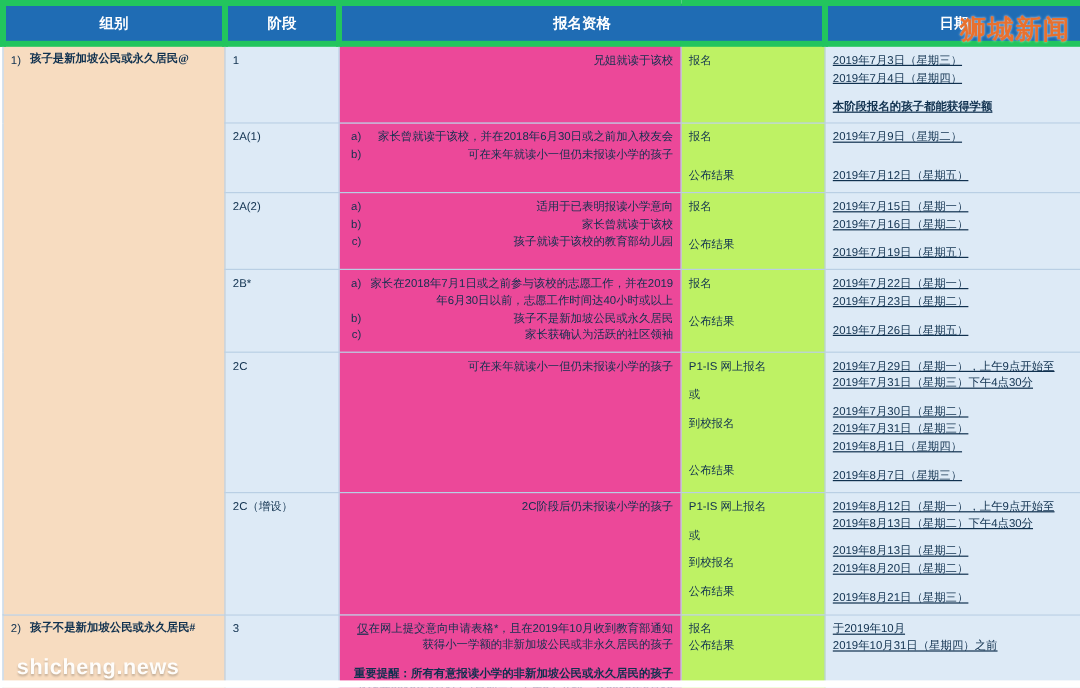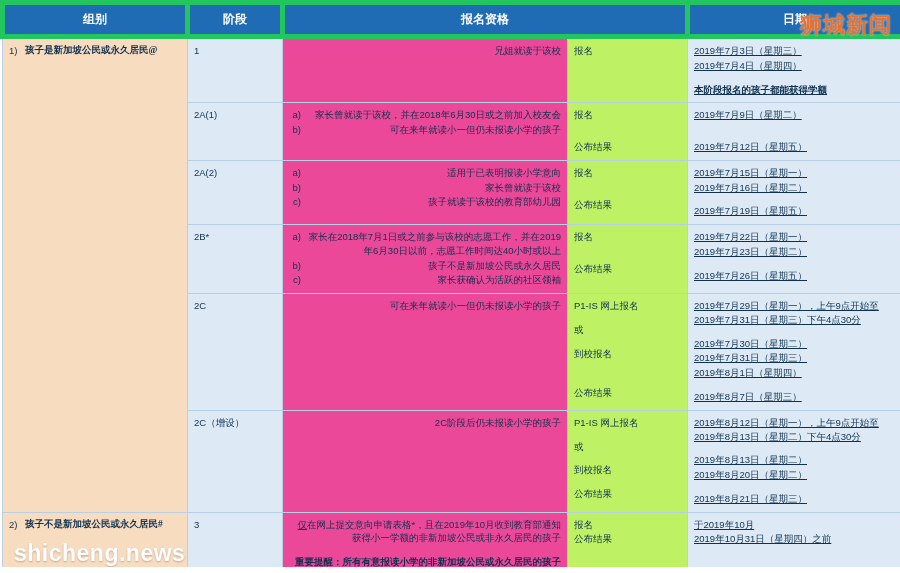--- a/index.html
+++ b/index.html
@@ -102,21 +102,21 @@
     font-weight: bold;
     color: #e8712f;
     letter-spacing: 1px;
     font-family: "Liberation Sans", sans-serif;
     text-shadow: 0 0 2px rgba(255,255,255,0.8);
     pointer-events: none;
   }
   .wm-bot {
     position: absolute;
     left: 14px; bottom: 6px;
-    font-size: 23px;
+    font-size: 18px;
     color: #ffffff;
     font-weight: bold;
     letter-spacing: 0.5px;
     opacity: 0.95;
     text-shadow: 0 1px 2px rgba(0,0,0,0.25);
     pointer-events: none;
   }
   .bottom-bar {
     position: absolute;
     left: 0; bottom: 0;

